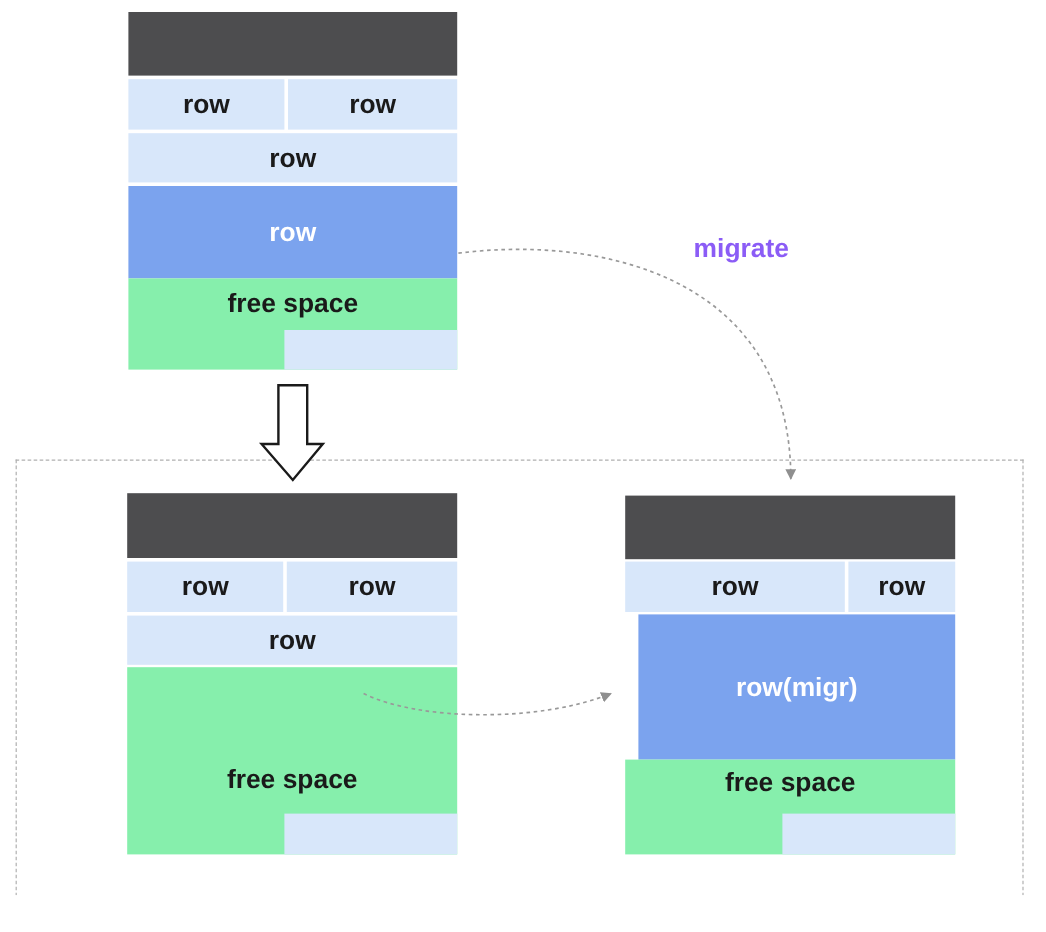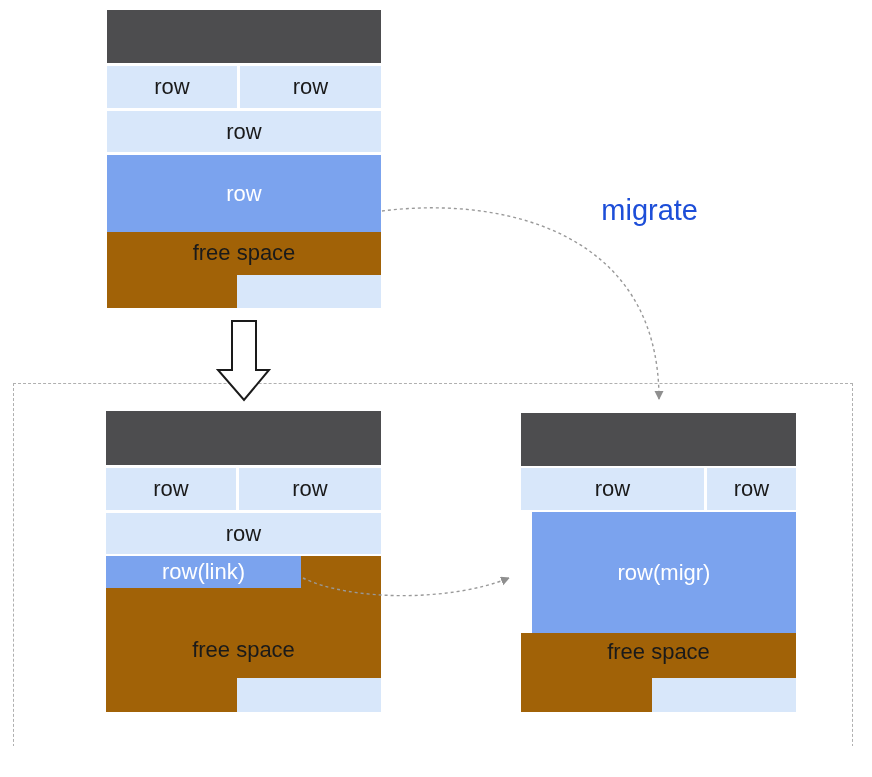--- a/index.html
+++ b/index.html
@@ -8,20 +8,21 @@
     background: #ffffff;
   }
   .canvas {
     position: relative;
     width: 872px;
     height: 746px;
     background: #ffffff;
     font-family: "Liberation Sans", sans-serif;
     color: #1a1a1a;
     overflow: hidden;
+    font-weight: bold;
   }
 
   
   .dashed-box {
     position: absolute;
     left: 13px;
     top: 383px;
     width: 838px;
     height: 377px;
     border: 1.5px dashed #b0b0b0;
@@ -36,21 +37,21 @@
   .rowpair { display: flex; gap: 3px; }
   .cell {
     display: flex;
     align-items: center;
     justify-content: center;
     font-size: 22px;
     background: #d8e7fa;
   }
   .cell.blue { background: #7ba3ee; color: #ffffff; }
 
-  .freespace { background: #a16207; }
+  .freespace { background: #86efac; }
   .fs-label {
     position: absolute;
     left: 0; right: 0;
     text-align: center;
     font-size: 22px;
     color: #1a1a1a;
   }
   .fs-block {
     position: absolute;
     right: 0;
@@ -98,23 +99,22 @@
     width: 872px;
     height: 777px;
     pointer-events: none;
   }
 
   .migrate-label {
     position: absolute;
     left: 578px;
     top: 194px;
     width: 120px;
-    font-size: 29px;
-    color: #1d4ed8;
-    text-align: right;
+    font-size: 22px;
+    color: #8b5cf6;
   }
 </style>
 </head>
 <body>
 
 <div class="canvas">
 
   <div class="dashed-box"></div>
 
   <div class="page page-top">
@@ -135,21 +135,20 @@
     <div class="hdr"></div>
     <div class="rowpair">
       <div class="cell cell-l">row</div>
       <div class="cell cell-r">row</div>
     </div>
     <div class="cell row-full">row</div>
     <div class="freespace">
       <div class="fs-label">free space</div>
       <div class="fs-block"></div>
     </div>
-    <div class="cell blue row-link">row(link)</div>
   </div>
 
   <div class="page page-br">
     <div class="hdr"></div>
     <div class="rowpair">
       <div class="cell cell-l">row</div>
       <div class="cell cell-r">row</div>
     </div>
     <div class="cell blue row-migr">row(migr)</div>
     <div class="freespace">

